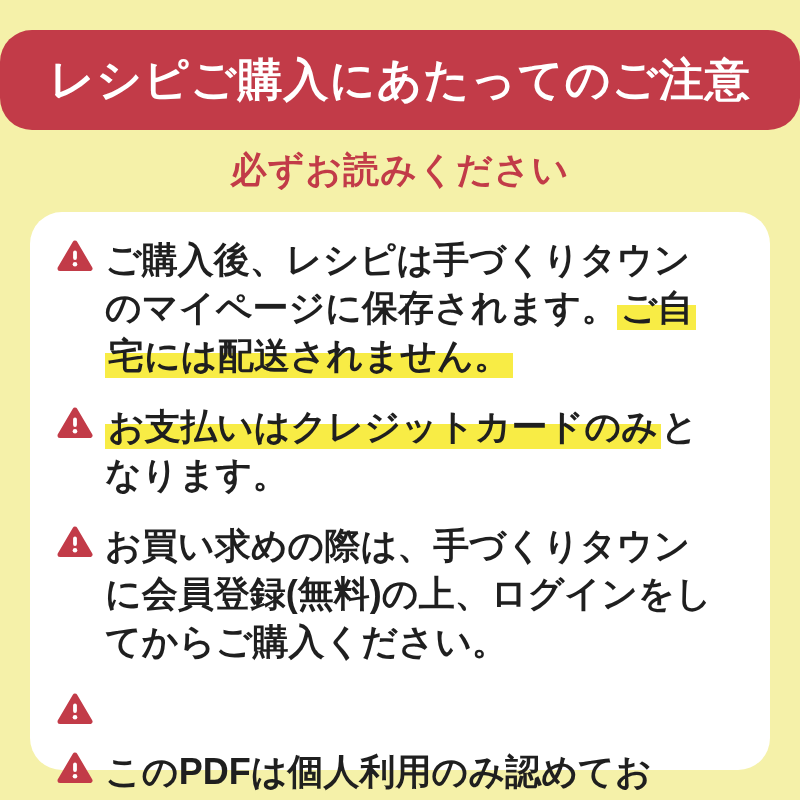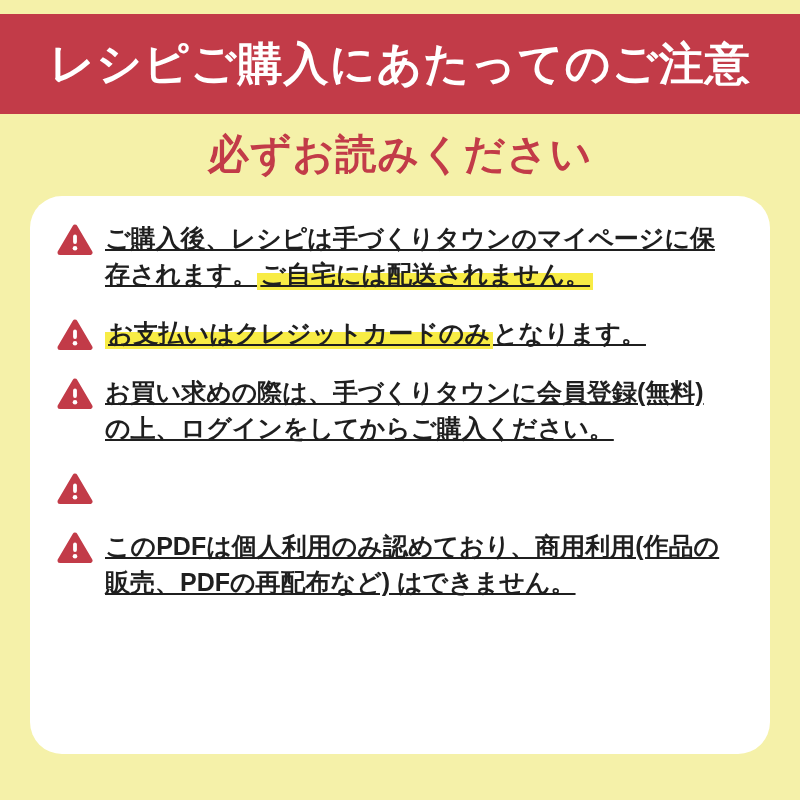--- a/index.html
+++ b/index.html
@@ -9,46 +9,46 @@
     --ink:#1f1f1f;
   }
   html,body{margin:0;padding:0;}
   body{
     width:800px;height:800px;overflow:hidden;
     background:var(--page-bg);
     font-family:"Liberation Sans","DejaVu Sans",sans-serif;
   }
   .page{position:relative;width:800px;height:800px;}
   .banner{
-    margin-top:14px;height:100px;width:800px;
+    margin-top:30px;height:100px;width:800px;
     background:var(--accent);
-    display:flex;align-items:center;justify-content:center;
+    display:flex;align-items:center;justify-content:center;border-radius:32px;
   }
   .banner-title{
     color:#ffffff;font-size:45px;font-weight:800;
     letter-spacing:1px;white-space:nowrap;
   }
   .subtitle{
     margin-top:17px;height:46px;
     display:flex;align-items:center;justify-content:center;
-    color:var(--accent);font-size:41px;font-weight:800;
+    color:var(--accent);font-size:36px;font-weight:800;
     letter-spacing:1px;
   }
   .notice-box{
     box-sizing:border-box;
     margin:19px auto 0 auto;width:740px;height:558px;
     background:#ffffff;border-radius:32px;
     padding:24px 48px 24px 27px;
     display:flex;flex-direction:column;gap:23px;
   }
   .notice-item{display:flex;align-items:flex-start;gap:12px;}
   .warn-icon{flex:0 0 auto;margin-top:4px;width:36px;height:32px;}
   .notice-text{
-    color:var(--ink);font-size:25px;font-weight:700;
-    line-height:36px;letter-spacing:0px;text-decoration:underline;
+    color:var(--ink);font-size:36px;font-weight:700;
+    line-height:48px;letter-spacing:0px;
   }
   .hl{
     background:linear-gradient(to bottom,transparent 42%,var(--hl) 42%,var(--hl) 100%);
     padding:0 3px 2px 3px;
     -webkit-box-decoration-break:clone;box-decoration-break:clone;
   }
 </style>
 </head>
 <body>
 

